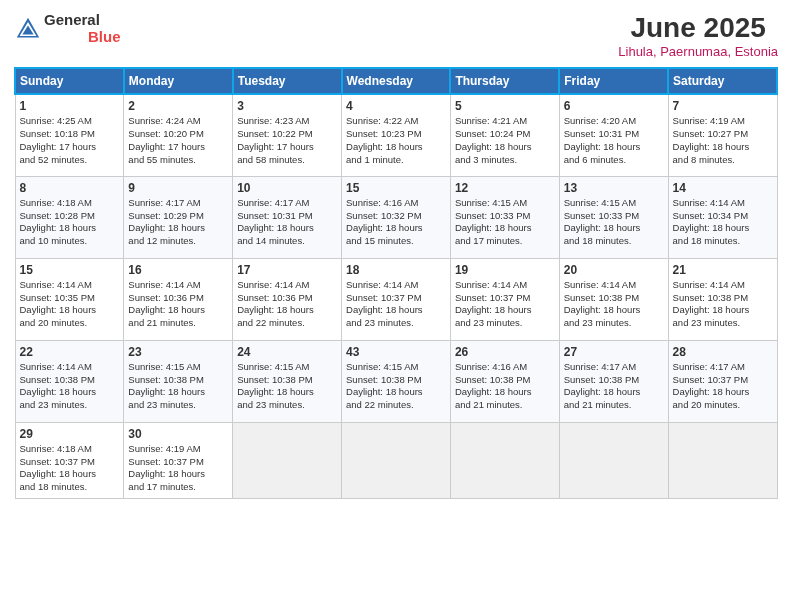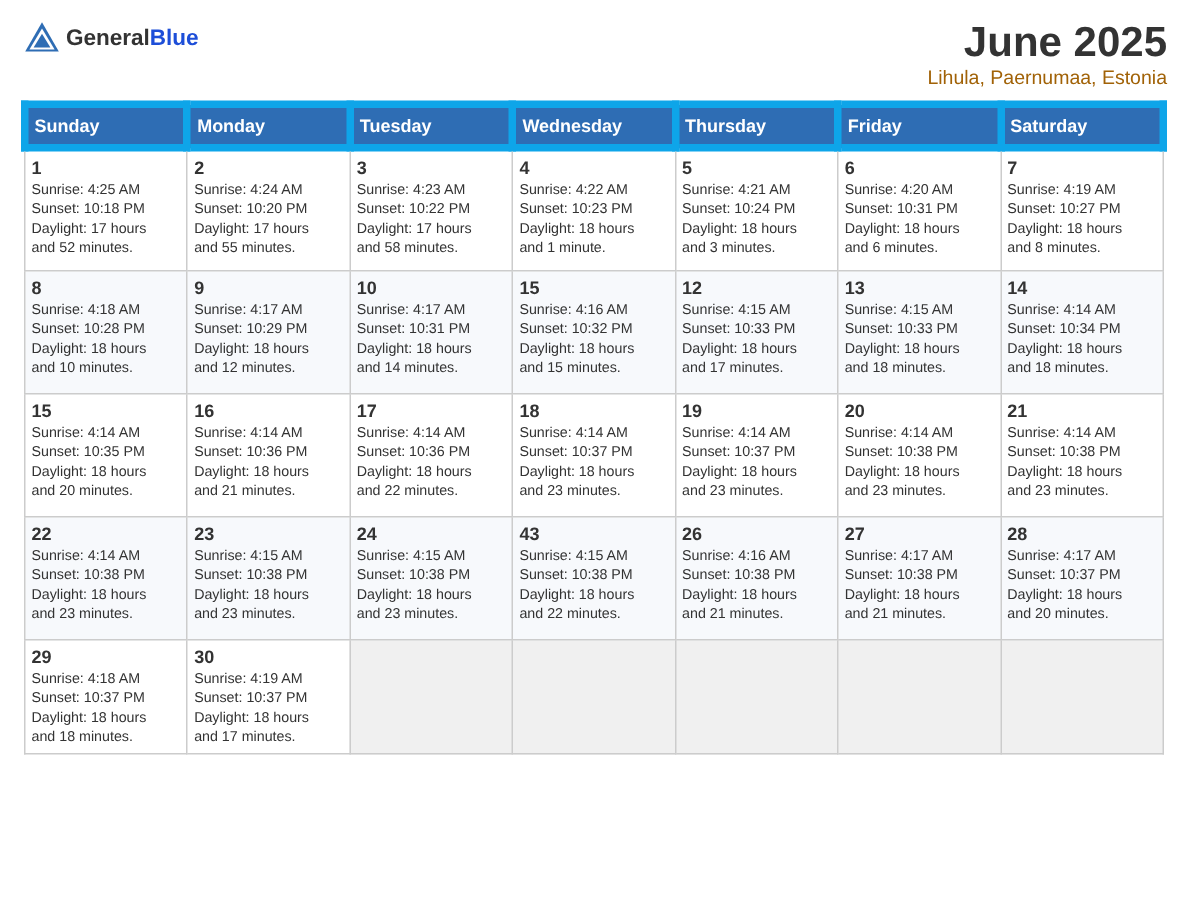--- a/index.html
+++ b/index.html
@@ -21,63 +21,64 @@
       justify-content: space-between;
       align-items: flex-start;
       margin-bottom: 8px;
     }
     .logo {
       display: flex;
       align-items: center;
     }
     .logo-text {
       display: flex;
-      flex-direction: row;
+      flex-direction: column;
       line-height: 1.1;
     }
     .logo-general {
       font-size: 15px;
       font-weight: bold;
       color: #333;
     }
     .logo-blue {
       font-size: 15px;
       font-weight: bold;
-      color: #1d4ed8;
+      color: #ef4444;
+      margin-left: 44px;
     }
     .logo-icon {
       width: 28px;
       height: 28px;
       margin-right: 2px;
     }
     .title-block {
-      text-align: right;
+      text-align: center;
     }
     .month-title {
       font-size: 28px;
       font-weight: bold;
       color: #333;
     }
     .location {
       font-size: 13px;
-      color: #a16207;
+      color: #be185d;
     }
     .calendar {
       width: 100%;
       border-collapse: collapse;
       table-layout: fixed;
     }
     .calendar th {
       background: #2e6db4;
       color: #fff;
       font-weight: bold;
       font-size: 12px;
       padding: 5px 4px;
       text-align: left;
-      border: 5px solid #0ea5e9;
+      border: 2px solid #0ea5e9;
     }
     .calendar td {
       vertical-align: top;
       border: 1px solid #ccc;
       padding: 3px 4px 4px 4px;
       height: 82px;
       background: #fff;
       font-size: 9.5px;
       color: #333;
       line-height: 1.35;

